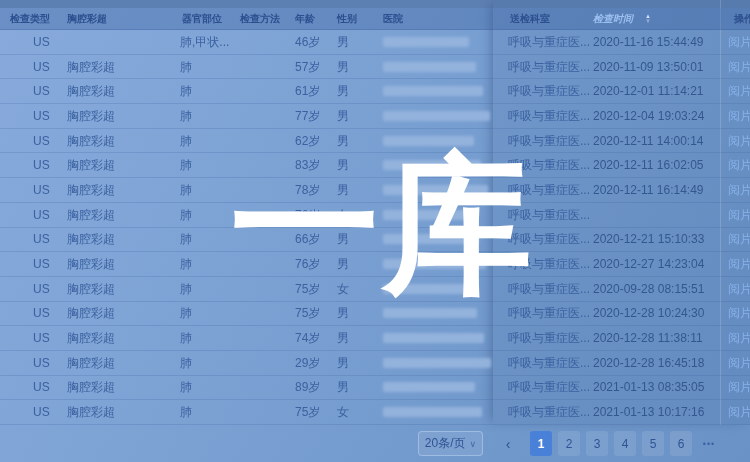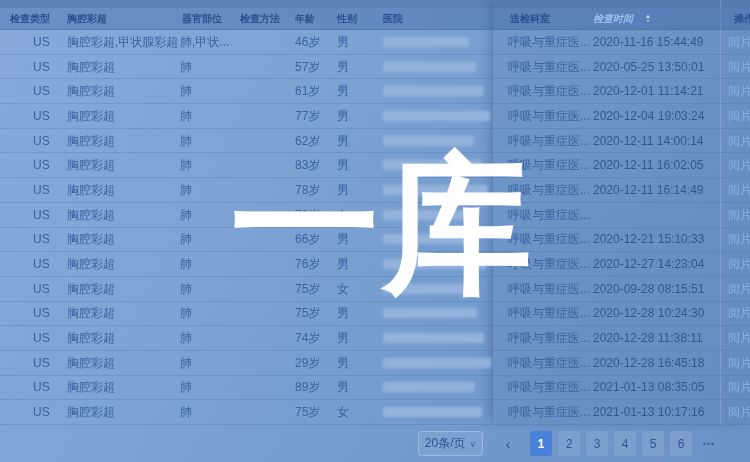--- a/index.html
+++ b/index.html
@@ -100,40 +100,39 @@
     <span class="sorter">
         <span class="asc">▲</span>
         <span class="desc">▼</span>
       </span>
     <span class="hcell h10">操作</span>
   </div>
 
   <div class="tbody">
       <div class="trow">
       <span class="cell c1">US</span>
-      <span class="cell c2">胸腔彩超,甲状腺彩超</span>
       <span class="cell c3">肺,甲状...</span>
       <span class="cell c4"></span>
       <span class="cell c5">46岁</span>
       <span class="cell c6">男</span>
       <span class="cell c7 redacted" style="width: 86px;"></span>
       <span class="cell c8">呼吸与重症医...</span>
       <span class="cell c9">2020-11-16 15:44:49</span>
       <a class="cell c10 link">阅片</a>
     </div>
       <div class="trow">
       <span class="cell c1">US</span>
       <span class="cell c2">胸腔彩超</span>
       <span class="cell c3">肺</span>
       <span class="cell c4"></span>
       <span class="cell c5">57岁</span>
       <span class="cell c6">男</span>
       <span class="cell c7 redacted" style="width: 93px;"></span>
       <span class="cell c8">呼吸与重症医...</span>
-      <span class="cell c9">2020-05-25 13:50:01</span>
+      <span class="cell c9">2020-11-09 13:50:01</span>
       <a class="cell c10 link">阅片</a>
     </div>
       <div class="trow">
       <span class="cell c1">US</span>
       <span class="cell c2">胸腔彩超</span>
       <span class="cell c3">肺</span>
       <span class="cell c4"></span>
       <span class="cell c5">61岁</span>
       <span class="cell c6">男</span>
       <span class="cell c7 redacted" style="width: 100px;"></span>

